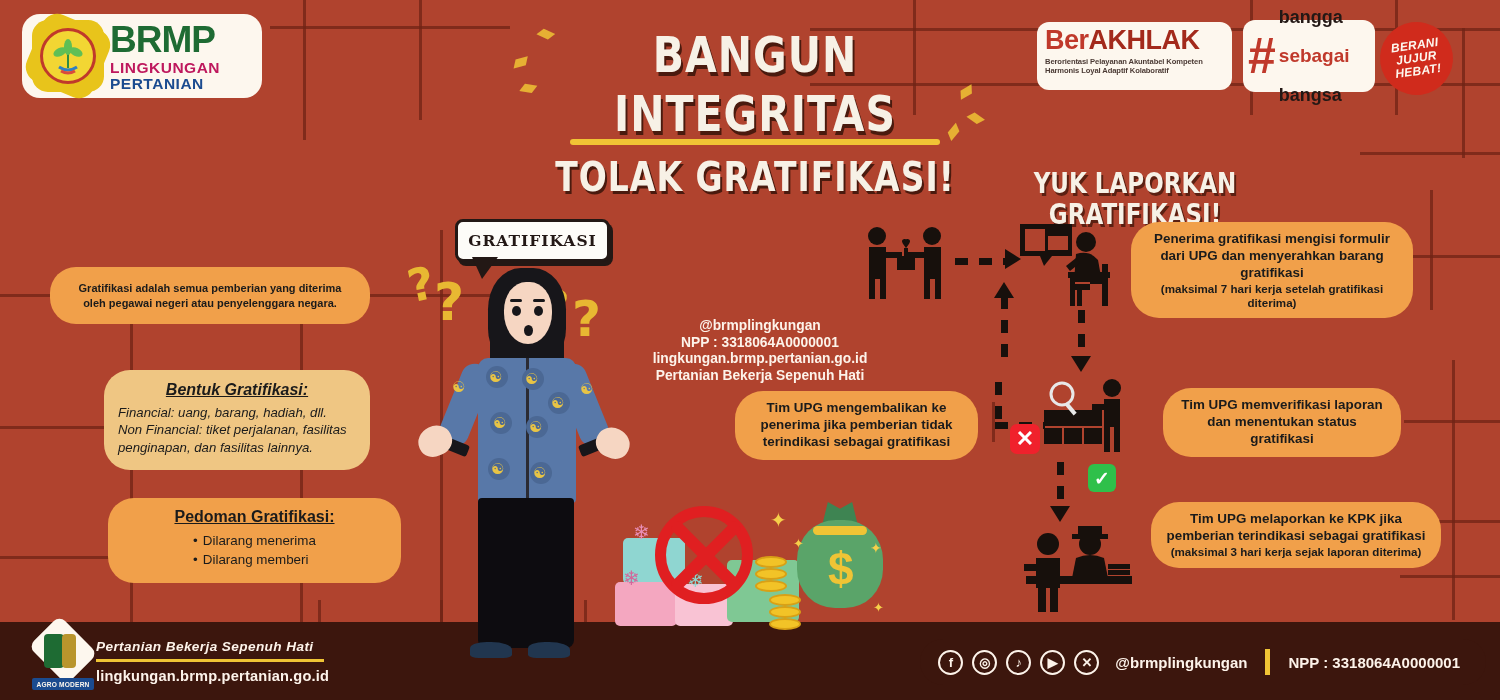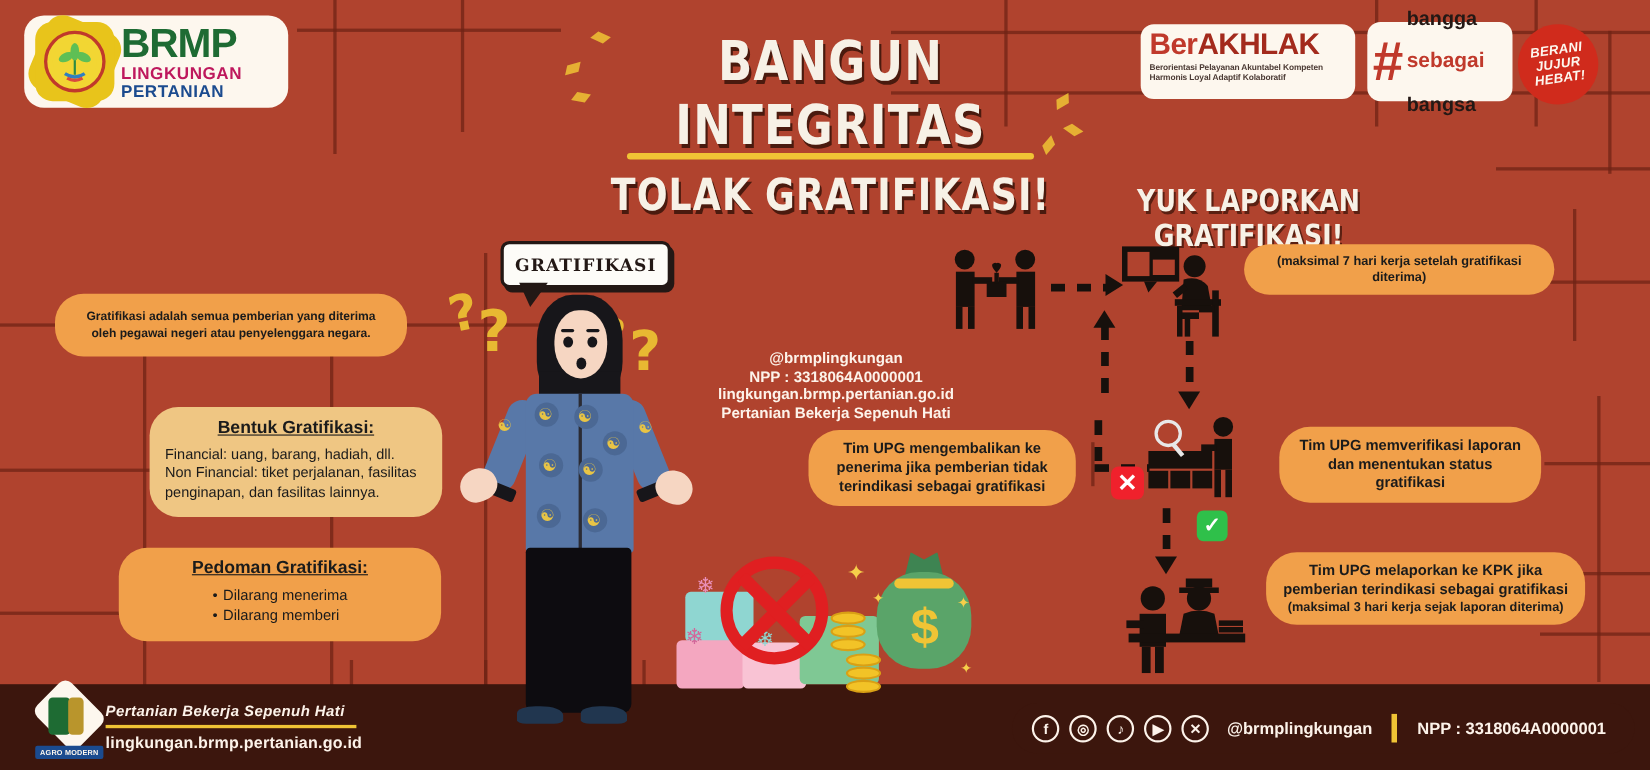--- a/index.html
+++ b/index.html
@@ -76,21 +76,21 @@
     transform:rotate(-8deg);
   }
   .berani span { color:#fdf7ee; font-weight:bold; font-size:12px; font-style:italic; line-height:1.06; letter-spacing:.3px;}
 
   
   .card { position:absolute; border-radius:26px; text-align:center; }
   .card.orange { background:#f1a04a; }
   .card.tan { background:#efc683; }
   .card1 { left:50px; top:267px; width:320px; padding:14px 16px; }
   .card1 p { font-size:11px; font-weight:bold; color:#1b1b1b; line-height:1.32; }
-  .card2 { left:136px; top:370px; width:266px; padding:11px 14px 14px; }
+  .card2 { left:104px; top:370px; width:266px; padding:11px 14px 14px;font-style:italic; }
   .card2 .hd { font-size:16px; font-weight:bold; color:#1b1b1b; text-decoration:underline; margin-bottom:5px; }
   .card2 .bd { font-size:13.2px; color:#1b1b1b; line-height:1.32; text-align:left; }
   .card3 { left:108px; top:498px; width:293px; padding:10px 12px 13px; }
   .card3 .hd { font-size:16px; font-weight:bold; color:#1b1b1b; text-decoration:underline; margin-bottom:5px; }
   .card3 .cols { display:flex; gap:14px; justify-content:center; }
   .card3 li { font-size:13.4px; color:#1b1b1b; list-style:none; line-height:1.45; text-align:left; white-space:nowrap; }
   .card3 li:before { content:"•"; margin-right:5px; }
 
   
   .bubble {
@@ -465,20 +465,21 @@
   <div class="dash-v" style="left:1078px;top:310px;height:48px;"></div>
   <div class="arrowhead" style="left:1071px;top:356px;border-top:16px solid #17100c;border-left:10px solid transparent;border-right:10px solid transparent;"></div>
   <div class="dash-v" style="left:1057px;top:462px;height:46px;"></div>
   <div class="arrowhead" style="left:1050px;top:506px;border-top:16px solid #17100c;border-left:10px solid transparent;border-right:10px solid transparent;"></div>
   <div class="dash-v" style="left:995px;top:382px;height:46px;"></div>
   <div class="dash-h" style="left:995px;top:422px;width:50px;"></div>
   <div class="redx">✕</div>
   <div class="greenchk">✓</div>
 
   <div class="fcard f1">
+    <div class="t">Penerima gratifikasi mengisi formulir dari UPG dan menyerahkan barang gratifikasi</div>
     <div class="s">(maksimal 7 hari kerja setelah gratifikasi diterima)</div>
   </div>
   <div class="fcard f2">
     <div class="t">Tim UPG memverifikasi laporan dan menentukan status gratifikasi</div>
   </div>
   <div class="fcard f3">
     <div class="t">Tim UPG melaporkan ke KPK jika pemberian terindikasi sebagai gratifikasi</div>
     <div class="s">(maksimal 3 hari kerja sejak laporan diterima)</div>
   </div>
   <div class="fcard f4">

